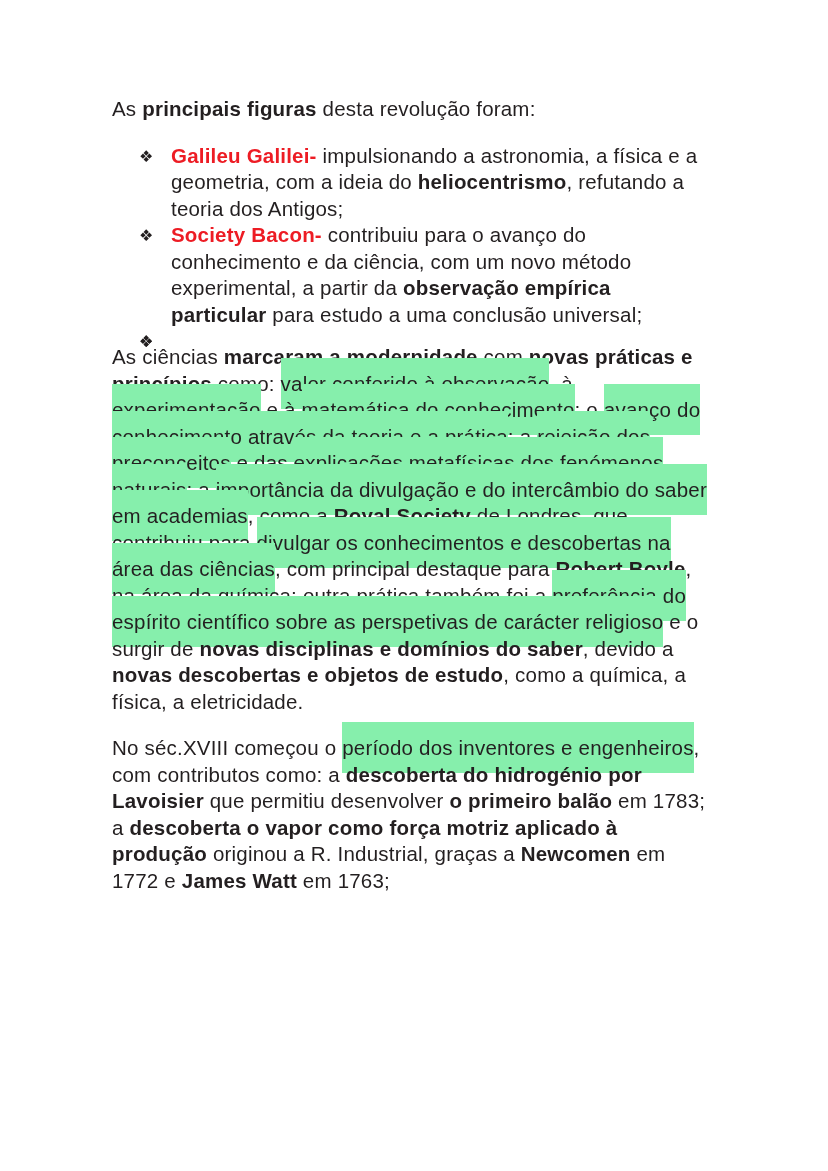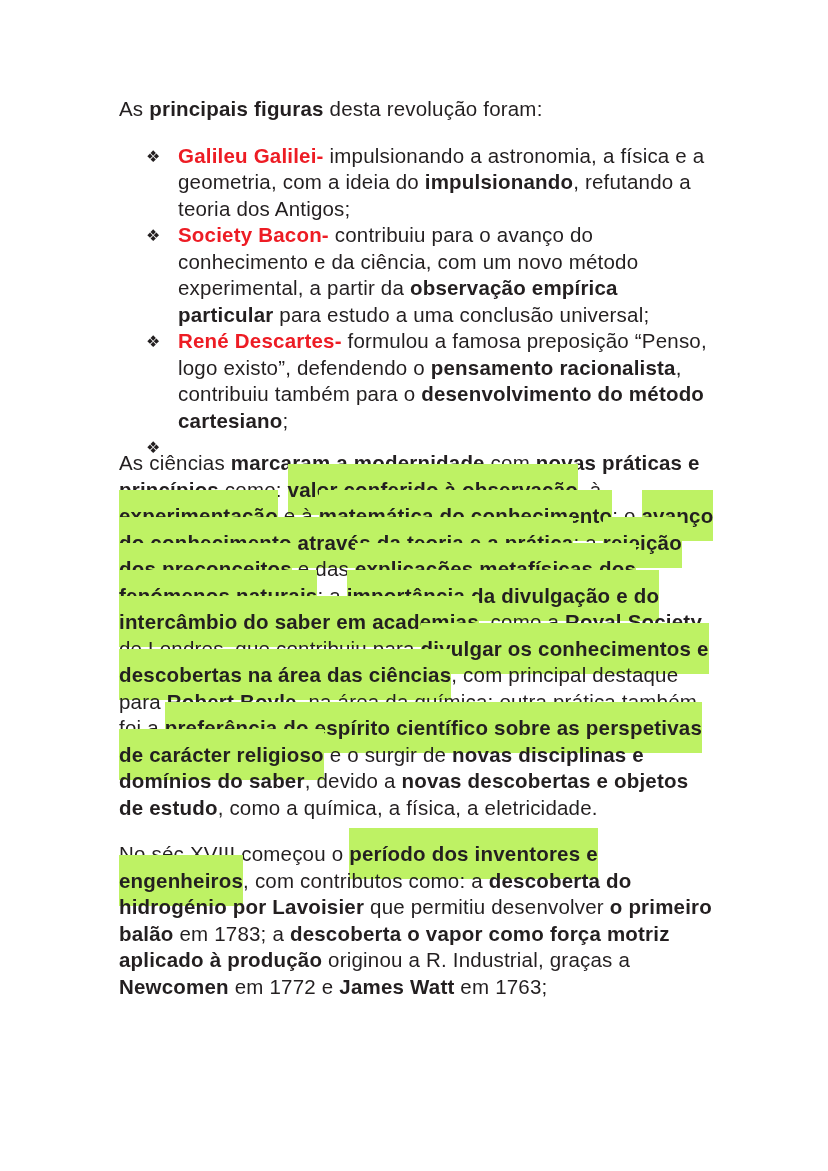--- a/index.html
+++ b/index.html
@@ -11,21 +11,21 @@
     position: relative;
     width: 828px;
     height: 1171px;
     background: #ffffff;
     overflow: hidden;
     font-family: "Liberation Sans", sans-serif;
     color: #231f20;
   }
   .content {
     position: absolute;
-    left: 119px;
+    left: 112px;
     top: 96px;
     width: 598px;
     font-size: 20.5px;
     line-height: 26.5px;
     letter-spacing: 0.2px;
   }
   .para {
     margin: 0 0 20px 0;
   }
   ul.figures {
@@ -42,30 +42,30 @@
     position: absolute;
     left: 27px;
     top: 1px;
     font-family: "DejaVu Sans", sans-serif;
     font-size: 16px;
     color: #231f20;
   }
   .run-n  { font-weight: 400; }
   .run-b  { font-weight: 700; }
   .run-rb { font-weight: 700; color: #ed1c24; margin-top: 37px; }
-  .run-hb { font-weight: 700; background: #bef264; padding: 14px 0; }
+  .run-hb { font-weight: 400; background: #86efac; padding: 14px 0; }
 </style>
 </head>
 <body>
 
 <div class="page">
   <div class="content">
     <p class="para"><span class="run-n">As </span><span class="run-b">principais figuras</span><span class="run-n"> desta revolução foram:</span></p>
     <ul class="figures">
-        <li><span class="marker">❖</span><span><span class="run-rb">Galileu Galilei-</span><span class="run-n"> impulsionando a astronomia, a física e a geometria, com a ideia do </span><span class="run-b">impulsionando</span><span class="run-n">, refutando a teoria dos Antigos;</span></span></li>
+        <li><span class="marker">❖</span><span><span class="run-rb">Galileu Galilei-</span><span class="run-n"> impulsionando a astronomia, a física e a geometria, com a ideia do </span><span class="run-b">heliocentrismo</span><span class="run-n">, refutando a teoria dos Antigos;</span></span></li>
         <li><span class="marker">❖</span><span><span class="run-rb">Society Bacon-</span><span class="run-n"> contribuiu para o avanço do conhecimento e da ciência, com um novo método experimental, a partir da </span><span class="run-b">observação empírica particular</span><span class="run-n"> para estudo a uma conclusão universal;</span></span></li>
-        <li><span class="marker">❖</span><span><span class="run-rb">René Descartes-</span><span class="run-n"> formulou a famosa preposição “Penso, logo existo”, defendendo o </span><span class="run-b">pensamento racionalista</span><span class="run-n">, contribuiu também para o </span><span class="run-b">desenvolvimento do método cartesiano</span><span class="run-n">;</span></span></li>
+        <li><span class="marker">❖</span></li>
         <li><span class="marker">❖</span></li>
       </ul>
     <p class="para"><span class="run-n">As ciências </span><span class="run-b">marcaram a modernidade</span><span class="run-n"> com </span><span class="run-b">novas práticas e princípios</span><span class="run-n"> como: </span><span class="run-hb">valor conferido à observação</span><span class="run-n">, à </span><span class="run-hb">experimentação</span><span class="run-n"> e à </span><span class="run-hb">matemática do conhecimento</span><span class="run-n">; o </span><span class="run-hb">avanço do conhecimento através da teoria e a prática</span><span class="run-n">; a </span><span class="run-hb">rejeição dos preconceitos</span><span class="run-n"> e das </span><span class="run-hb">explicações metafísicas dos fenómenos naturais</span><span class="run-n">; a </span><span class="run-hb">importância da divulgação e do intercâmbio do saber em academias</span><span class="run-n">, como a </span><span class="run-b">Royal Society</span><span class="run-n"> de Londres, que contribuiu para </span><span class="run-hb">divulgar os conhecimentos e descobertas na área  das ciências</span><span class="run-n">, com principal destaque para </span><span class="run-b">Robert Boyle</span><span class="run-n">, na área da química; outra prática também foi a </span><span class="run-hb">preferência do espírito científico sobre as perspetivas de carácter religioso</span><span class="run-n"> e o surgir de </span><span class="run-b">novas disciplinas e domínios do saber</span><span class="run-n">, devido a </span><span class="run-b">novas descobertas e objetos de estudo</span><span class="run-n">, como a química, a física, a eletricidade.</span></p>
     <p class="para"><span class="run-n">No séc.XVIII começou o </span><span class="run-hb">período dos inventores e engenheiros</span><span class="run-n">, com contributos como: a </span><span class="run-b">descoberta do hidrogénio por Lavoisier</span><span class="run-n"> que permitiu desenvolver </span><span class="run-b">o primeiro balão</span><span class="run-n"> em 1783; a </span><span class="run-b">descoberta o vapor como força motriz aplicado à produção</span><span class="run-n"> originou a R. Industrial, graças a </span><span class="run-b">Newcomen</span><span class="run-n"> em 1772 e </span><span class="run-b">James Watt</span><span class="run-n"> em 1763;</span></p>
   </div>
 </div>
 
 </body></html>

